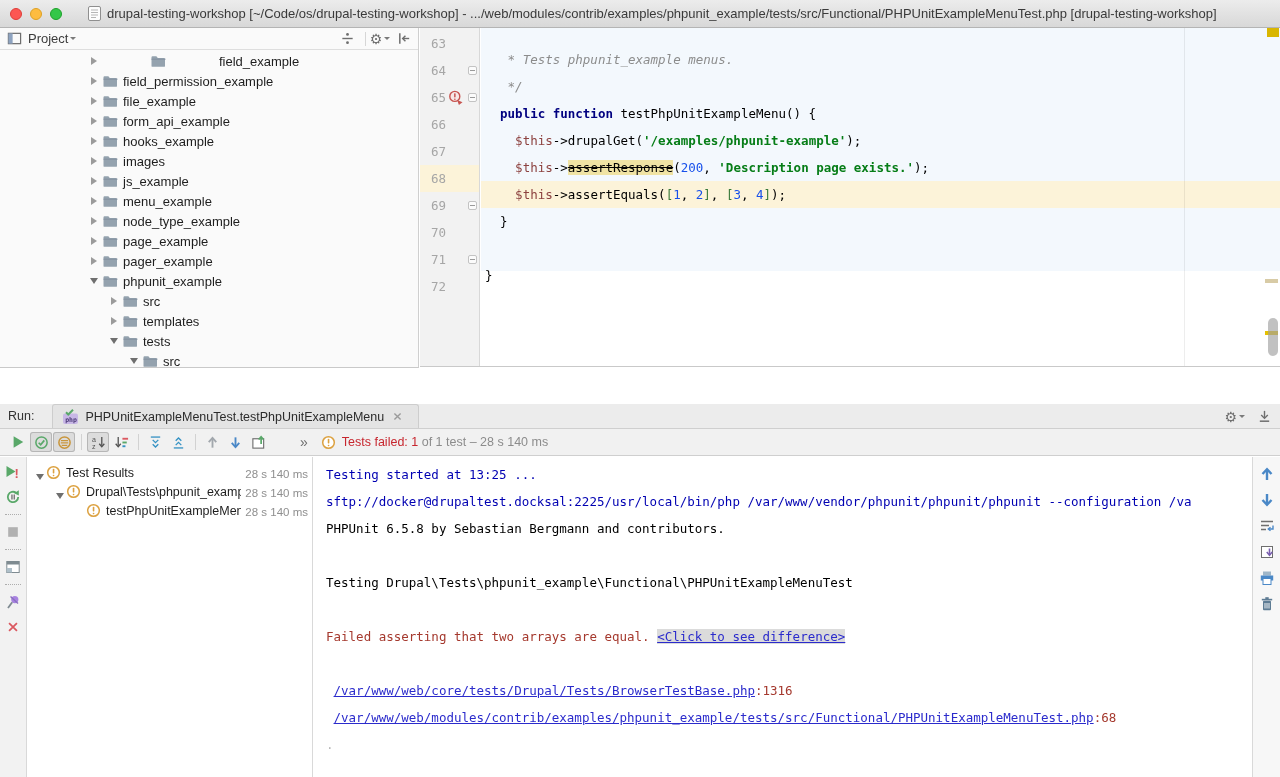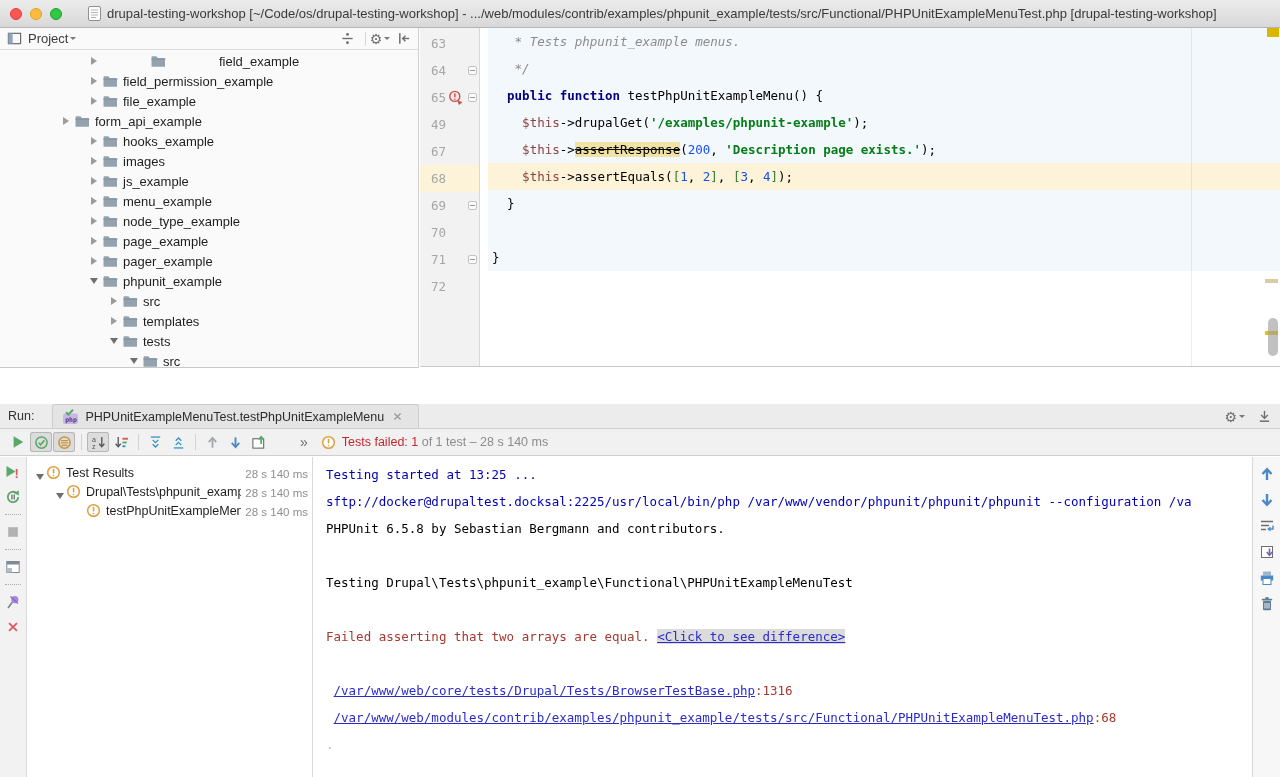--- a/index.html
+++ b/index.html
@@ -39,21 +39,21 @@
   .editor{position:absolute;left:420px;top:28px;width:860px;height:339px;background:#fff;
     border-bottom:1px solid #c9c9c9;overflow:hidden;}
   .gutter{position:absolute;left:0;top:0;width:60px;height:100%;background:#f2f2f2;border-right:1px solid #d8d8d8;padding-top:2px;}
   .grow{height:27px;display:flex;align-items:center;position:relative;}
   .grow.hl{background:#fcf3d9;}
   .gnum{width:26px;text-align:right;font-family:"DejaVu Sans Mono",monospace;font-size:12.5px;color:#a6a6a6;flex:none;}
   .gicon{width:20px;display:flex;justify-content:center;flex:none;}
   .gfold{width:12px;display:flex;justify-content:center;flex:none;}
   .fold{width:9px;height:9px;border:1px solid #c3c3c3;border-radius:2px;background:#fbfbfb;position:relative;display:inline-block;}
   .fold::after{content:'';position:absolute;left:1px;right:1px;top:3px;height:1px;background:#9a9a9a;}
-  .code-area{position:absolute;left:68px;top:0;right:0;height:100%;padding-top:0;
+  .code-area{position:absolute;left:61px;top:0;right:0;height:100%;padding-top:18px;
     background-color:#fff;background-image:linear-gradient(#f3f8fd,#f3f8fd);
     background-repeat:no-repeat;background-size:100% 243px;}
   .cline{height:27px;line-height:27px;font-family:"DejaVu Sans Mono",monospace;font-size:12.5px;
     white-space:pre;color:#000;padding-left:4px;}
   .cline.hl{background:#fcf3d9;}
   .t-comment{color:#8c8c8c;font-style:italic;}
   .t-keyword{color:#000080;font-weight:bold;}
   .t-var{color:#8d4341;}
   .t-string{color:#067d17;font-weight:bold;}
   .t-number{color:#1750eb;}
@@ -197,21 +197,21 @@
           <span class="chev r"></span>
         </span>
         <span class="ic">
           <svg width="16" height="16" viewBox="0 0 16 16">
             <path d="M1.5 4.2c0-.5.4-.9.9-.9h4l1.4 1.7h6.3c.5 0 .9.4.9.9v7c0 .5-.4.9-.9.9H2.4c-.5 0-.9-.4-.9-.9z" fill="#94a2ae"></path>
             <path d="M1.5 6.2h14" stroke="#8492a0" stroke-width="1"></path>
           </svg>
         </span>
         <span>file_example</span>
       </div>
-      <div class="ptree-row" style="padding-left: 60px; align-items: center;">
+      <div class="ptree-row" style="padding-left: 88px; align-items: center;">
         <span class="chev-box">
           <span class="chev r"></span>
         </span>
         <span class="ic">
           <svg width="16" height="16" viewBox="0 0 16 16">
             <path d="M1.5 4.2c0-.5.4-.9.9-.9h4l1.4 1.7h6.3c.5 0 .9.4.9.9v7c0 .5-.4.9-.9.9H2.4c-.5 0-.9-.4-.9-.9z" fill="#94a2ae"></path>
             <path d="M1.5 6.2h14" stroke="#8492a0" stroke-width="1"></path>
           </svg>
         </span>
         <span>form_api_example</span>
@@ -387,21 +387,21 @@
               <rect x="6.1" y="8.4" width="1.5" height="1.5" rx="0.6" fill="#c75450"></rect>
               <path d="M9.2 10l5.3 2.2-3.6 2.8z" fill="#c75450"></path>
             </svg>
           </span>
         </span>
         <span class="gfold">
           <span class="fold"></span>
         </span>
       </div>
       <div class="grow">
-        <span class="gnum">49</span>
+        <span class="gnum">66</span>
         <span class="gicon"></span>
         <span class="gfold"></span>
       </div>
       <div class="grow">
         <span class="gnum">67</span>
         <span class="gicon"></span>
         <span class="gfold"></span>
       </div>
       <div class="grow hl">
         <span class="gnum">68</span>

